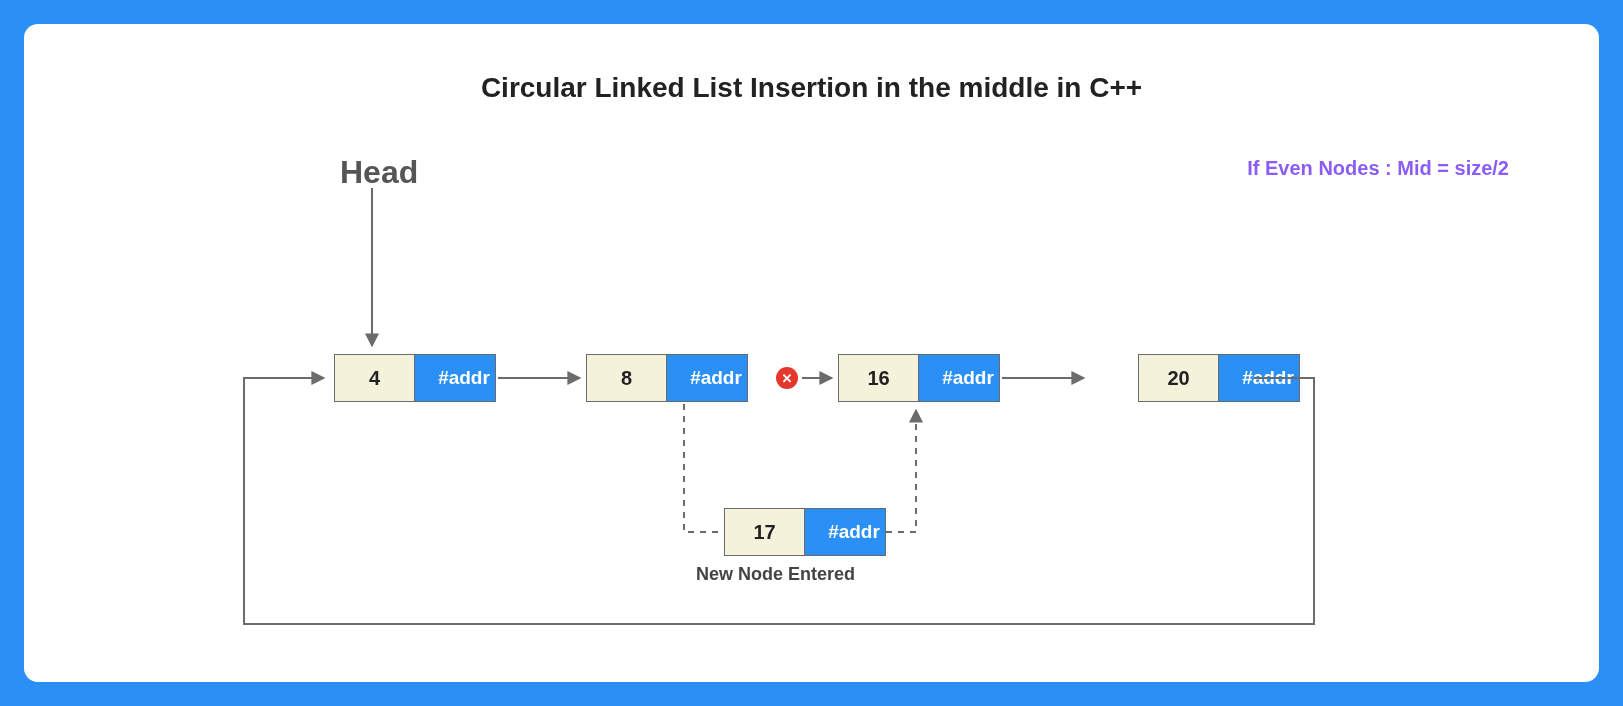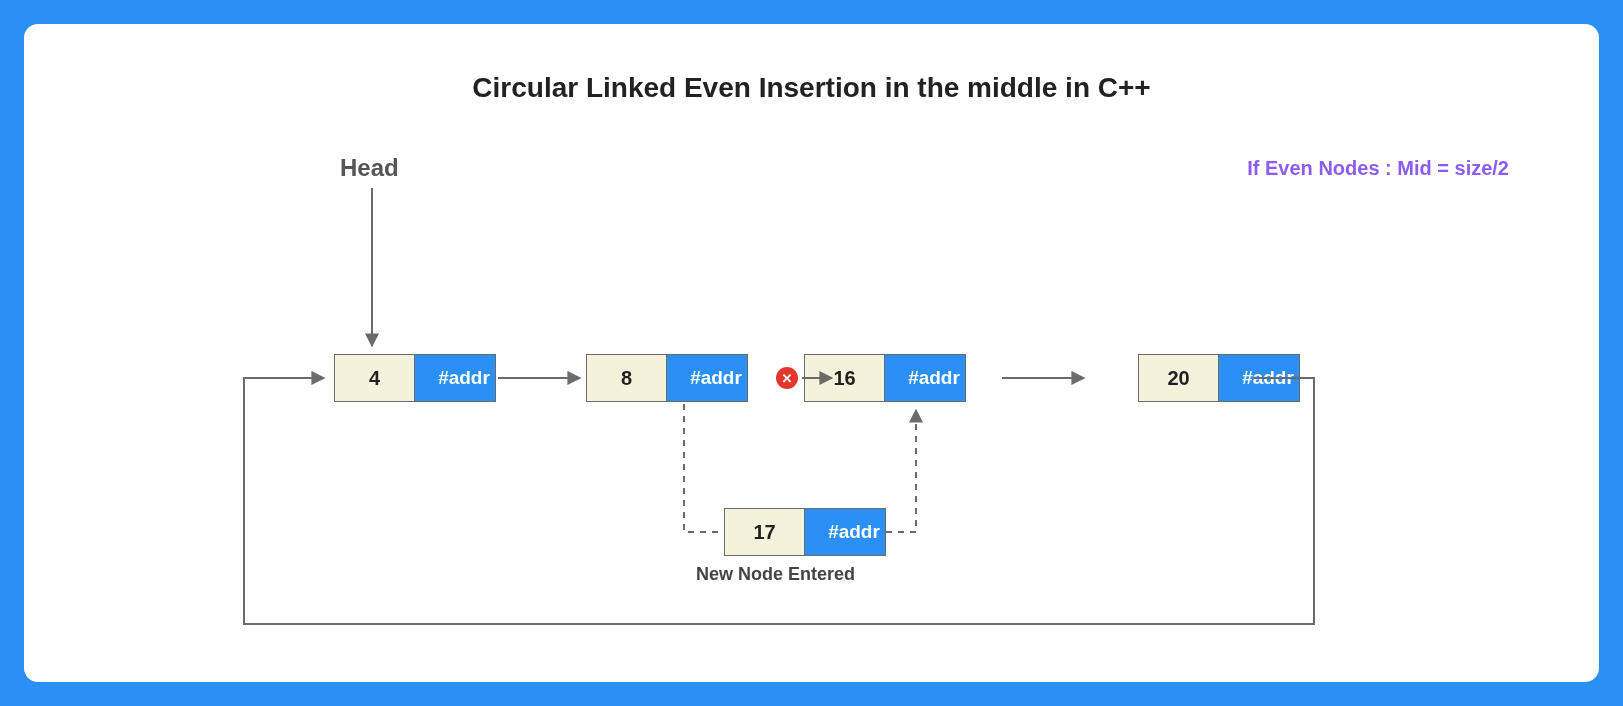--- a/index.html
+++ b/index.html
@@ -33,21 +33,21 @@
     right: 90px;
     font-size: 20px;
     font-weight: 600;
     color: #8b5cf6;
     line-height: 2.4;
   }
   .head-label {
     position: absolute;
     left: 316px;
     top: 130px;
-    font-size: 24px;
+    font-size: 32px;
     font-weight: 600;
     color: #555;
   }
   .node {
     position: absolute;
     display: flex;
     border: 1px solid #6b6b6b;
     height: 48px;
   }
   .cell-data {
@@ -100,37 +100,37 @@
     color: #fff;
     font-size: 13px;
     font-weight: 700;
   }
 </style>
 </head>
 <body>
 
 <div class="card">
 
-  <div class="title">Circular Linked Even Insertion in the middle in C++</div>
+  <div class="title">Circular Linked List Insertion in the middle in C++</div>
 
   <div class="notes">
     <div>If Even Nodes : Mid = size/2</div>
   </div>
 
   <div class="head-label">Head</div>
 
   <div class="node" style="left:310px; top:330px">
     <div class="cell-data">4</div>
     <div class="cell-addr">#addr</div>
   </div>
   <div class="node" style="left:562px; top:330px">
     <div class="cell-data">8</div>
     <div class="cell-addr">#addr</div>
   </div>
-  <div class="node" style="left:780px; top:330px">
+  <div class="node" style="left:814px; top:330px">
     <div class="cell-data">16</div>
     <div class="cell-addr">#addr</div>
   </div>
   <div class="node" style="left:1114px; top:330px">
     <div class="cell-data">20</div>
     <div class="cell-addr">#addr</div>
   </div>
 
   <div class="node" style="left:700px; top:484px">
     <div class="cell-data">17</div>

